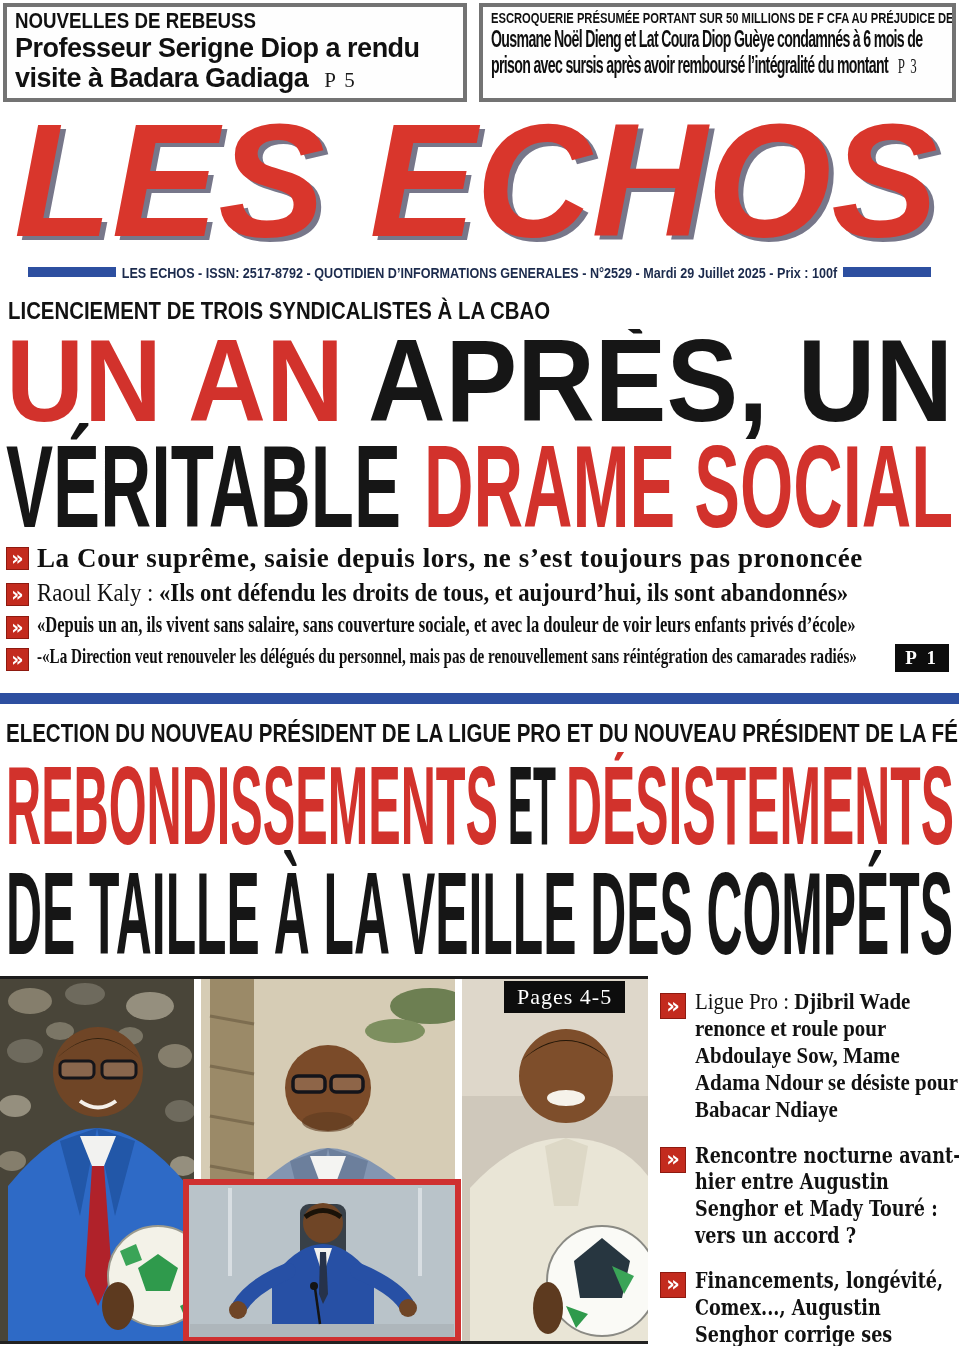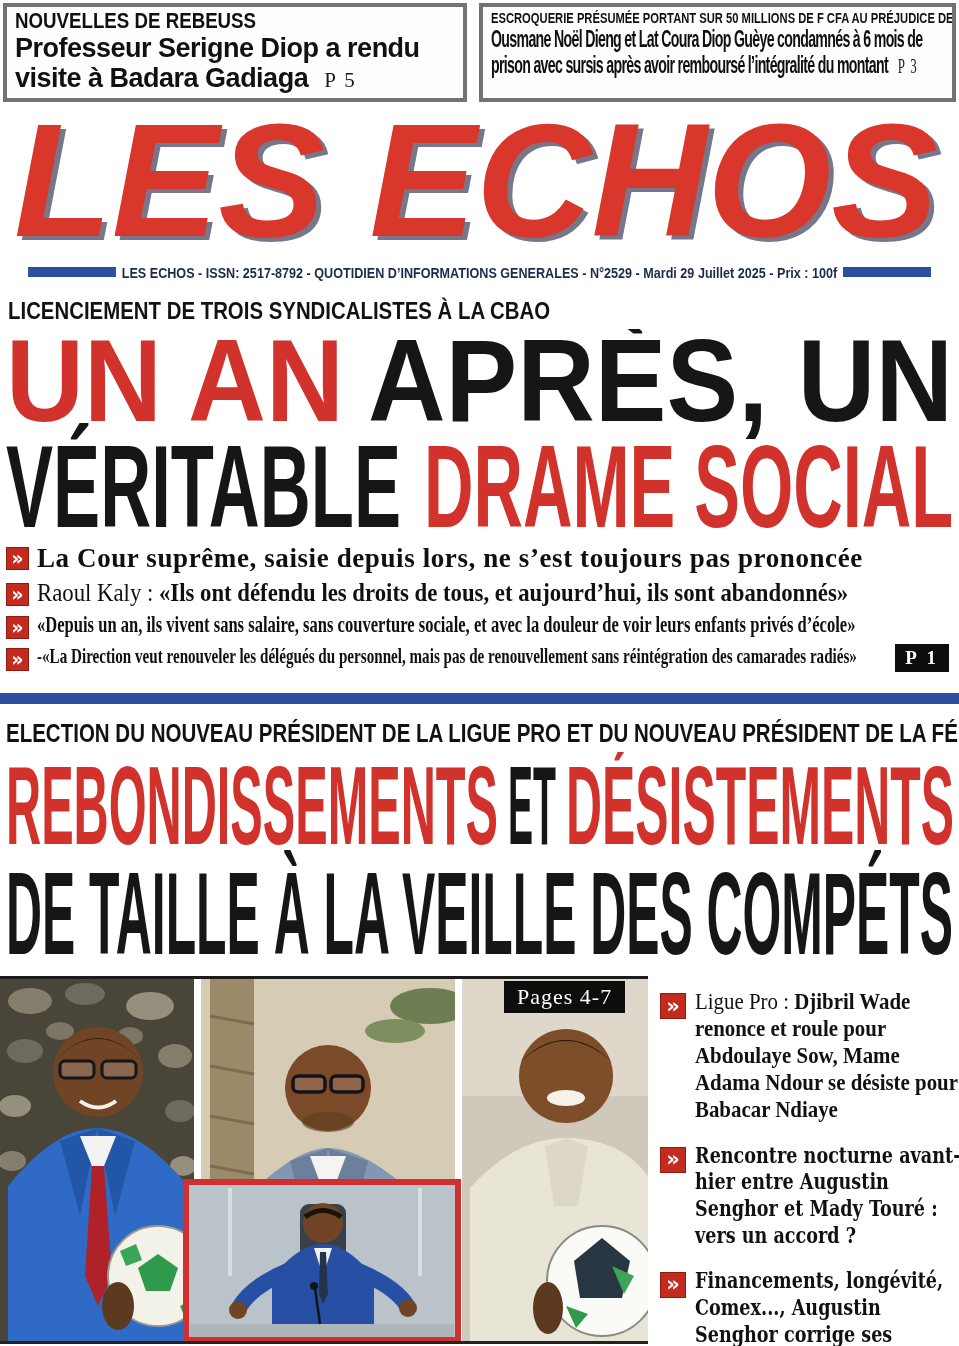--- a/index.html
+++ b/index.html
@@ -231,21 +231,21 @@
             <circle cx="323" cy="247" r="20" fill="#6f4526"></circle>
             <path d="M305 241 Q323 228 341 241" stroke="#1a1208" stroke-width="5" fill="none"></path>
           </g>
           <rect x="190" y="348" width="264" height="13" fill="#aeb6bb"></rect>
           <line x1="320" y1="348" x2="315" y2="312" stroke="#141414" stroke-width="2.5"></line>
           <circle cx="314" cy="310" r="4" fill="#141414"></circle>
         </g>
         <rect x="0" y="0" width="648" height="3" fill="#1c1c1c"></rect>
         <rect x="0" y="365" width="648" height="3" fill="#222222"></rect>
       </svg>
-      <div class="pagesbadge">Pages 4-7</div>
+      <div class="pagesbadge">Pages 4-5</div>
     </div>
 
     <div class="rightcol">
       <div class="rb">
         <span class="bicon">»</span>
         <div class="txt"><span class="pfx">Ligue Pro : </span><span>Djibril Wade renonce et roule pour Abdoulaye Sow, Mame Adama Ndour se désiste pour Babacar Ndiaye</span></div>
       </div>
       <div class="rb">
         <span class="bicon">»</span>
         <div class="txt2">Rencontre nocturne avant-hier entre Augustin Senghor et Mady Touré : vers un accord ?</div>

